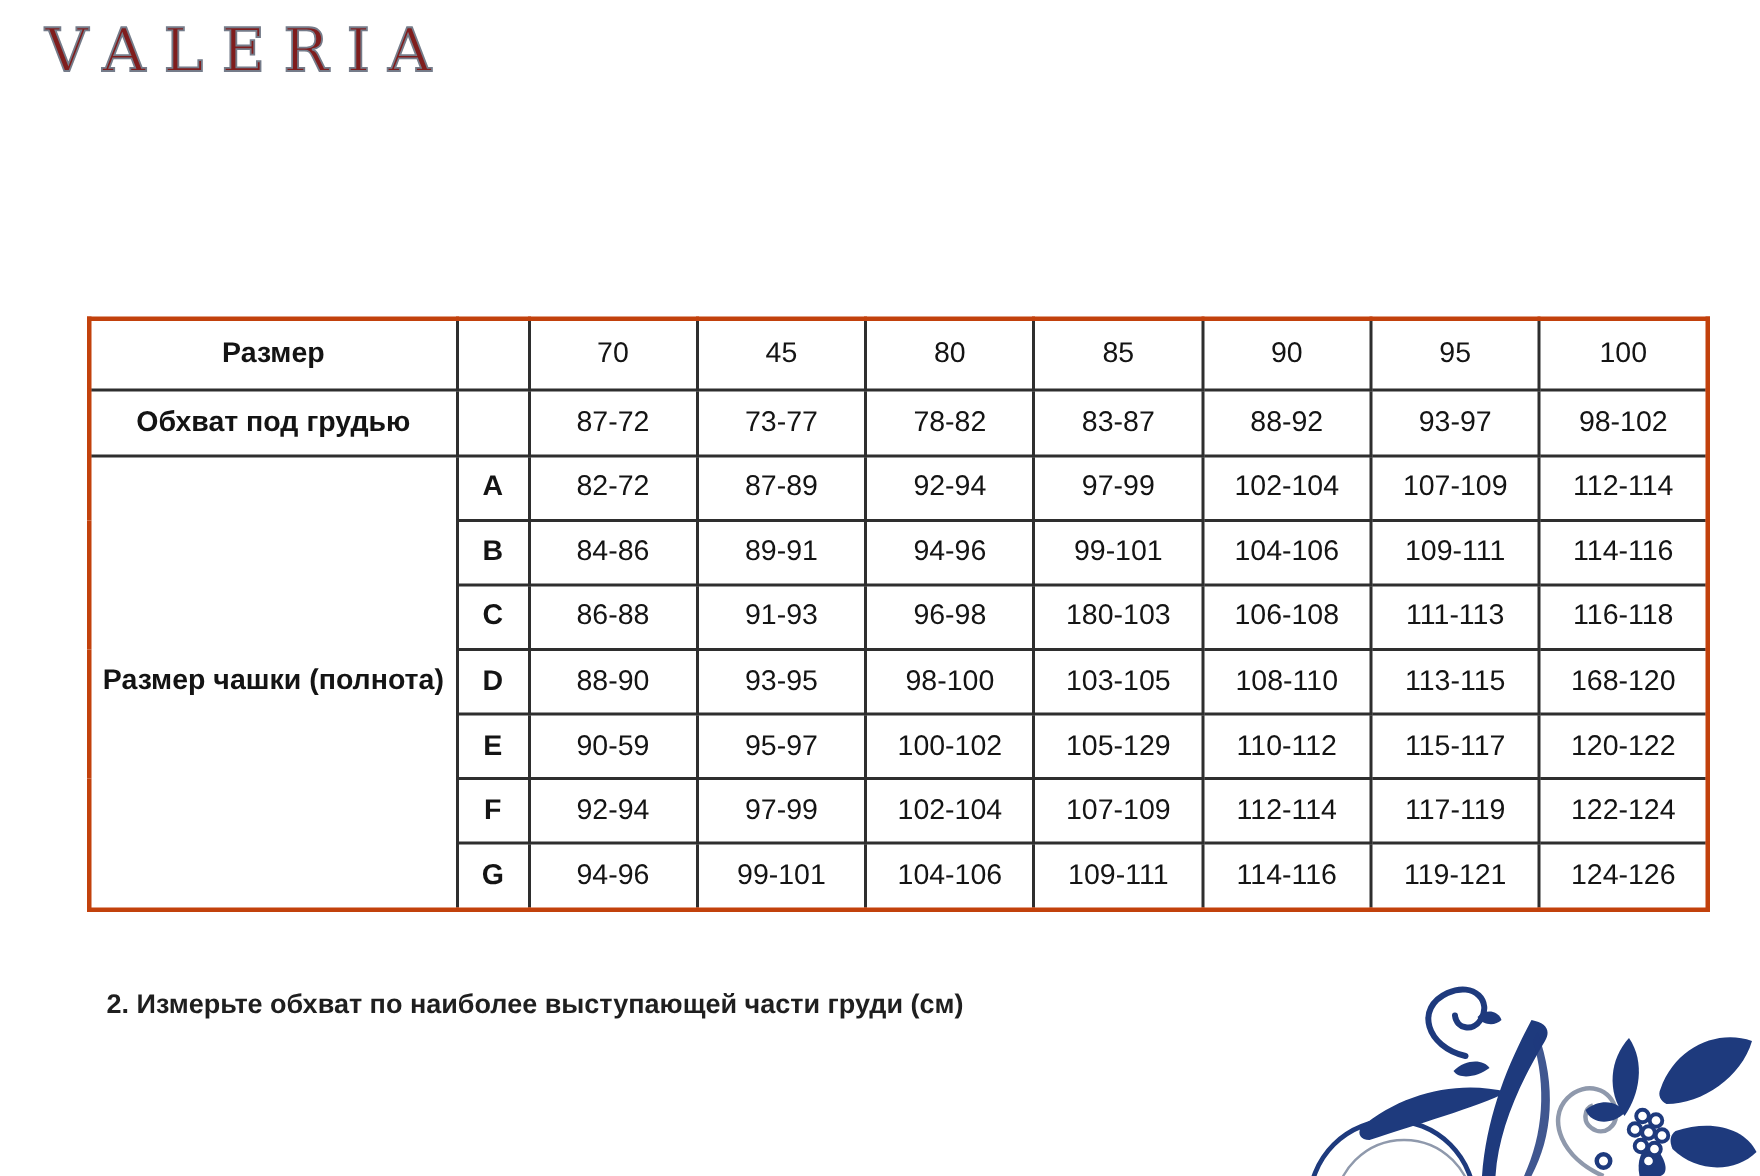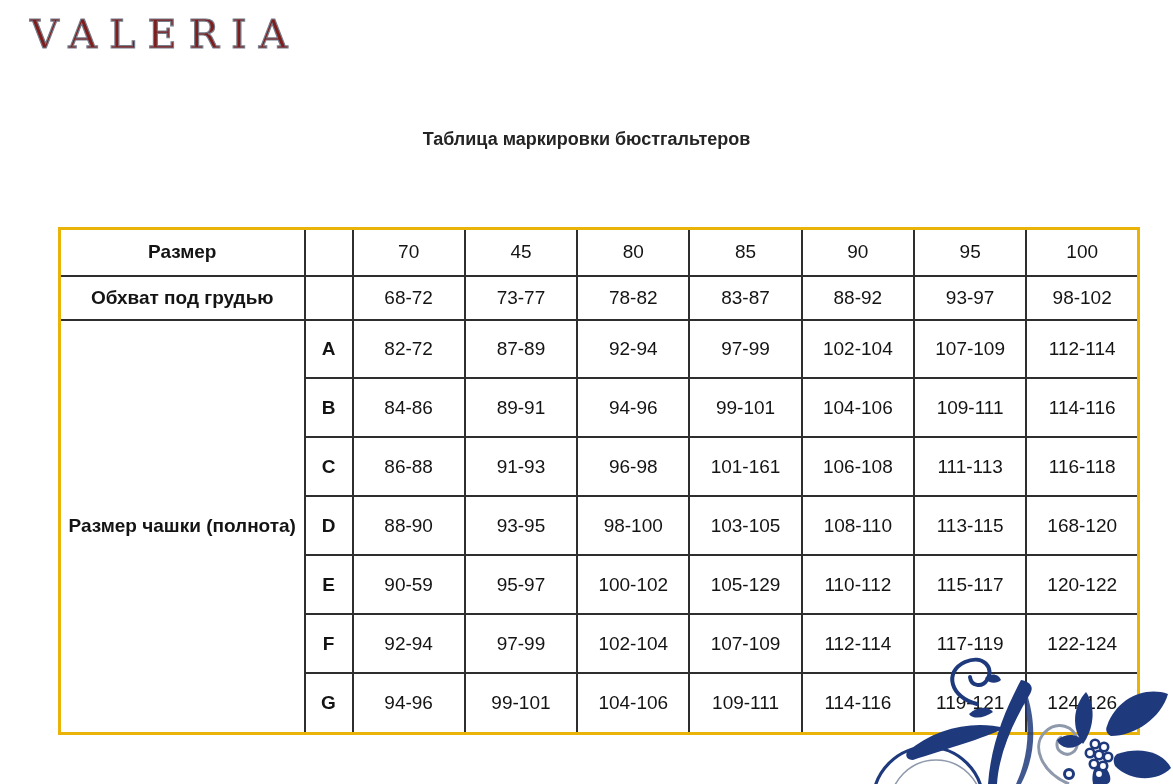--- a/index.html
+++ b/index.html
@@ -13,24 +13,24 @@
     font-size:40px; line-height:48px;
     color:#7f1d1d; letter-spacing:0.30em;
     -webkit-text-stroke:1.2px #757c8a;
     font-weight:400; user-select:none;
   }
   .title{
     position:absolute; left:0; right:0; top:129px;
     text-align:center; font-size:18px; font-weight:700; color:#242424;
   }
   table.size-chart{
-    position:absolute; left:58px; top:227px;
-    width:1079px; height:508px;
+    position:absolute; left:58px; top:211px;
+    width:1079px; height:397px;
     border-collapse:collapse; table-layout:fixed;
-    border:3px solid #eab308;
+    border:3px solid #c2410c;
   }
   table.size-chart td{
     border:2px solid #2e2e2e;
     text-align:center; vertical-align:middle;
     font-size:19px; color:#141414; background:#ffffff;
     padding:0; overflow:hidden; white-space:nowrap;
   }
   td.peach{background:#FAE5C6;}
   td.lav{background:#CDCBE2;}
   td.left-label{text-align:left; padding-left:14px; font-weight:700; font-size:19px;}
@@ -51,21 +51,20 @@
     overflow:hidden;
   }
 </style>
 </head>
 <body>
 
 <div class="page">
 
   <div class="logo">VALERIA</div>
 
-  <div class="title">Таблица маркировки бюстгальтеров</div>
 
   <table class="size-chart">
     <colgroup>
       <col style="width:245px">
         <col style="width:48px">
       <col style="width:112.3px">
         <col style="width:112.3px">
         <col style="width:112.3px">
       <col style="width:112.3px">
         <col style="width:112.3px">
@@ -80,21 +79,21 @@
       <td class="peach num-head">45</td>
       <td class="peach num-head">80</td>
       <td class="peach num-head">85</td>
       <td class="peach num-head">90</td>
       <td class="peach num-head">95</td>
       <td class="peach num-head">100</td>
     </tr>
     <tr class="r2">
       <td class="peach left-label">Обхват под грудью</td>
       <td></td>
-      <td>68-72</td>
+      <td>87-72</td>
       <td>73-77</td>
       <td>78-82</td>
       <td>83-87</td>
       <td>88-92</td>
       <td>93-97</td>
       <td>98-102</td>
     </tr>
     <tr>
       <td class="peach cup-label" rowspan="7">Размер чашки (полнота)</td>
       <td class="lav letter">A</td>
@@ -114,21 +113,21 @@
       <td>99-101</td>
       <td>104-106</td>
       <td>109-111</td>
       <td>114-116</td>
     </tr>
     <tr>
       <td class="lav letter">C</td>
       <td>86-88</td>
       <td>91-93</td>
       <td>96-98</td>
-      <td>101-161</td>
+      <td>180-103</td>
       <td>106-108</td>
       <td>111-113</td>
       <td>116-118</td>
     </tr>
     <tr>
       <td class="lav letter">D</td>
       <td>88-90</td>
       <td>93-95</td>
       <td>98-100</td>
       <td>103-105</td>
@@ -163,20 +162,21 @@
       <td>104-106</td>
       <td>109-111</td>
       <td>114-116</td>
       <td>119-121</td>
       <td>124-126</td>
     </tr>
   </tbody>
     </table>
 
   <div class="instructions">
+    <p class="line">2. Измерьте обхват по наиболее выступающей части груди (см)</p>
   </div>
 
   <div class="ornament">
     <svg width="300" height="130" viewBox="0 0 300 130">
 
       <circle cx="55" cy="148" r="55" fill="none" stroke="#1e3a7d" stroke-width="3.2"></circle>
       <circle cx="63" cy="152" r="46" fill="none" stroke="#8f99ac" stroke-width="1.6"></circle>
 
       <path d="M 104 50 C 78 44 70 18 92 8 C 110 0 122 14 114 26 C 109 34 98 32 97 23" fill="none" stroke="#1e3a7d" stroke-width="4" stroke-linecap="round"></path>
       <path d="M 112 24 C 118 18 126 20 128 26 C 124 30 116 30 112 24 Z" fill="#1e3a7d"></path>

